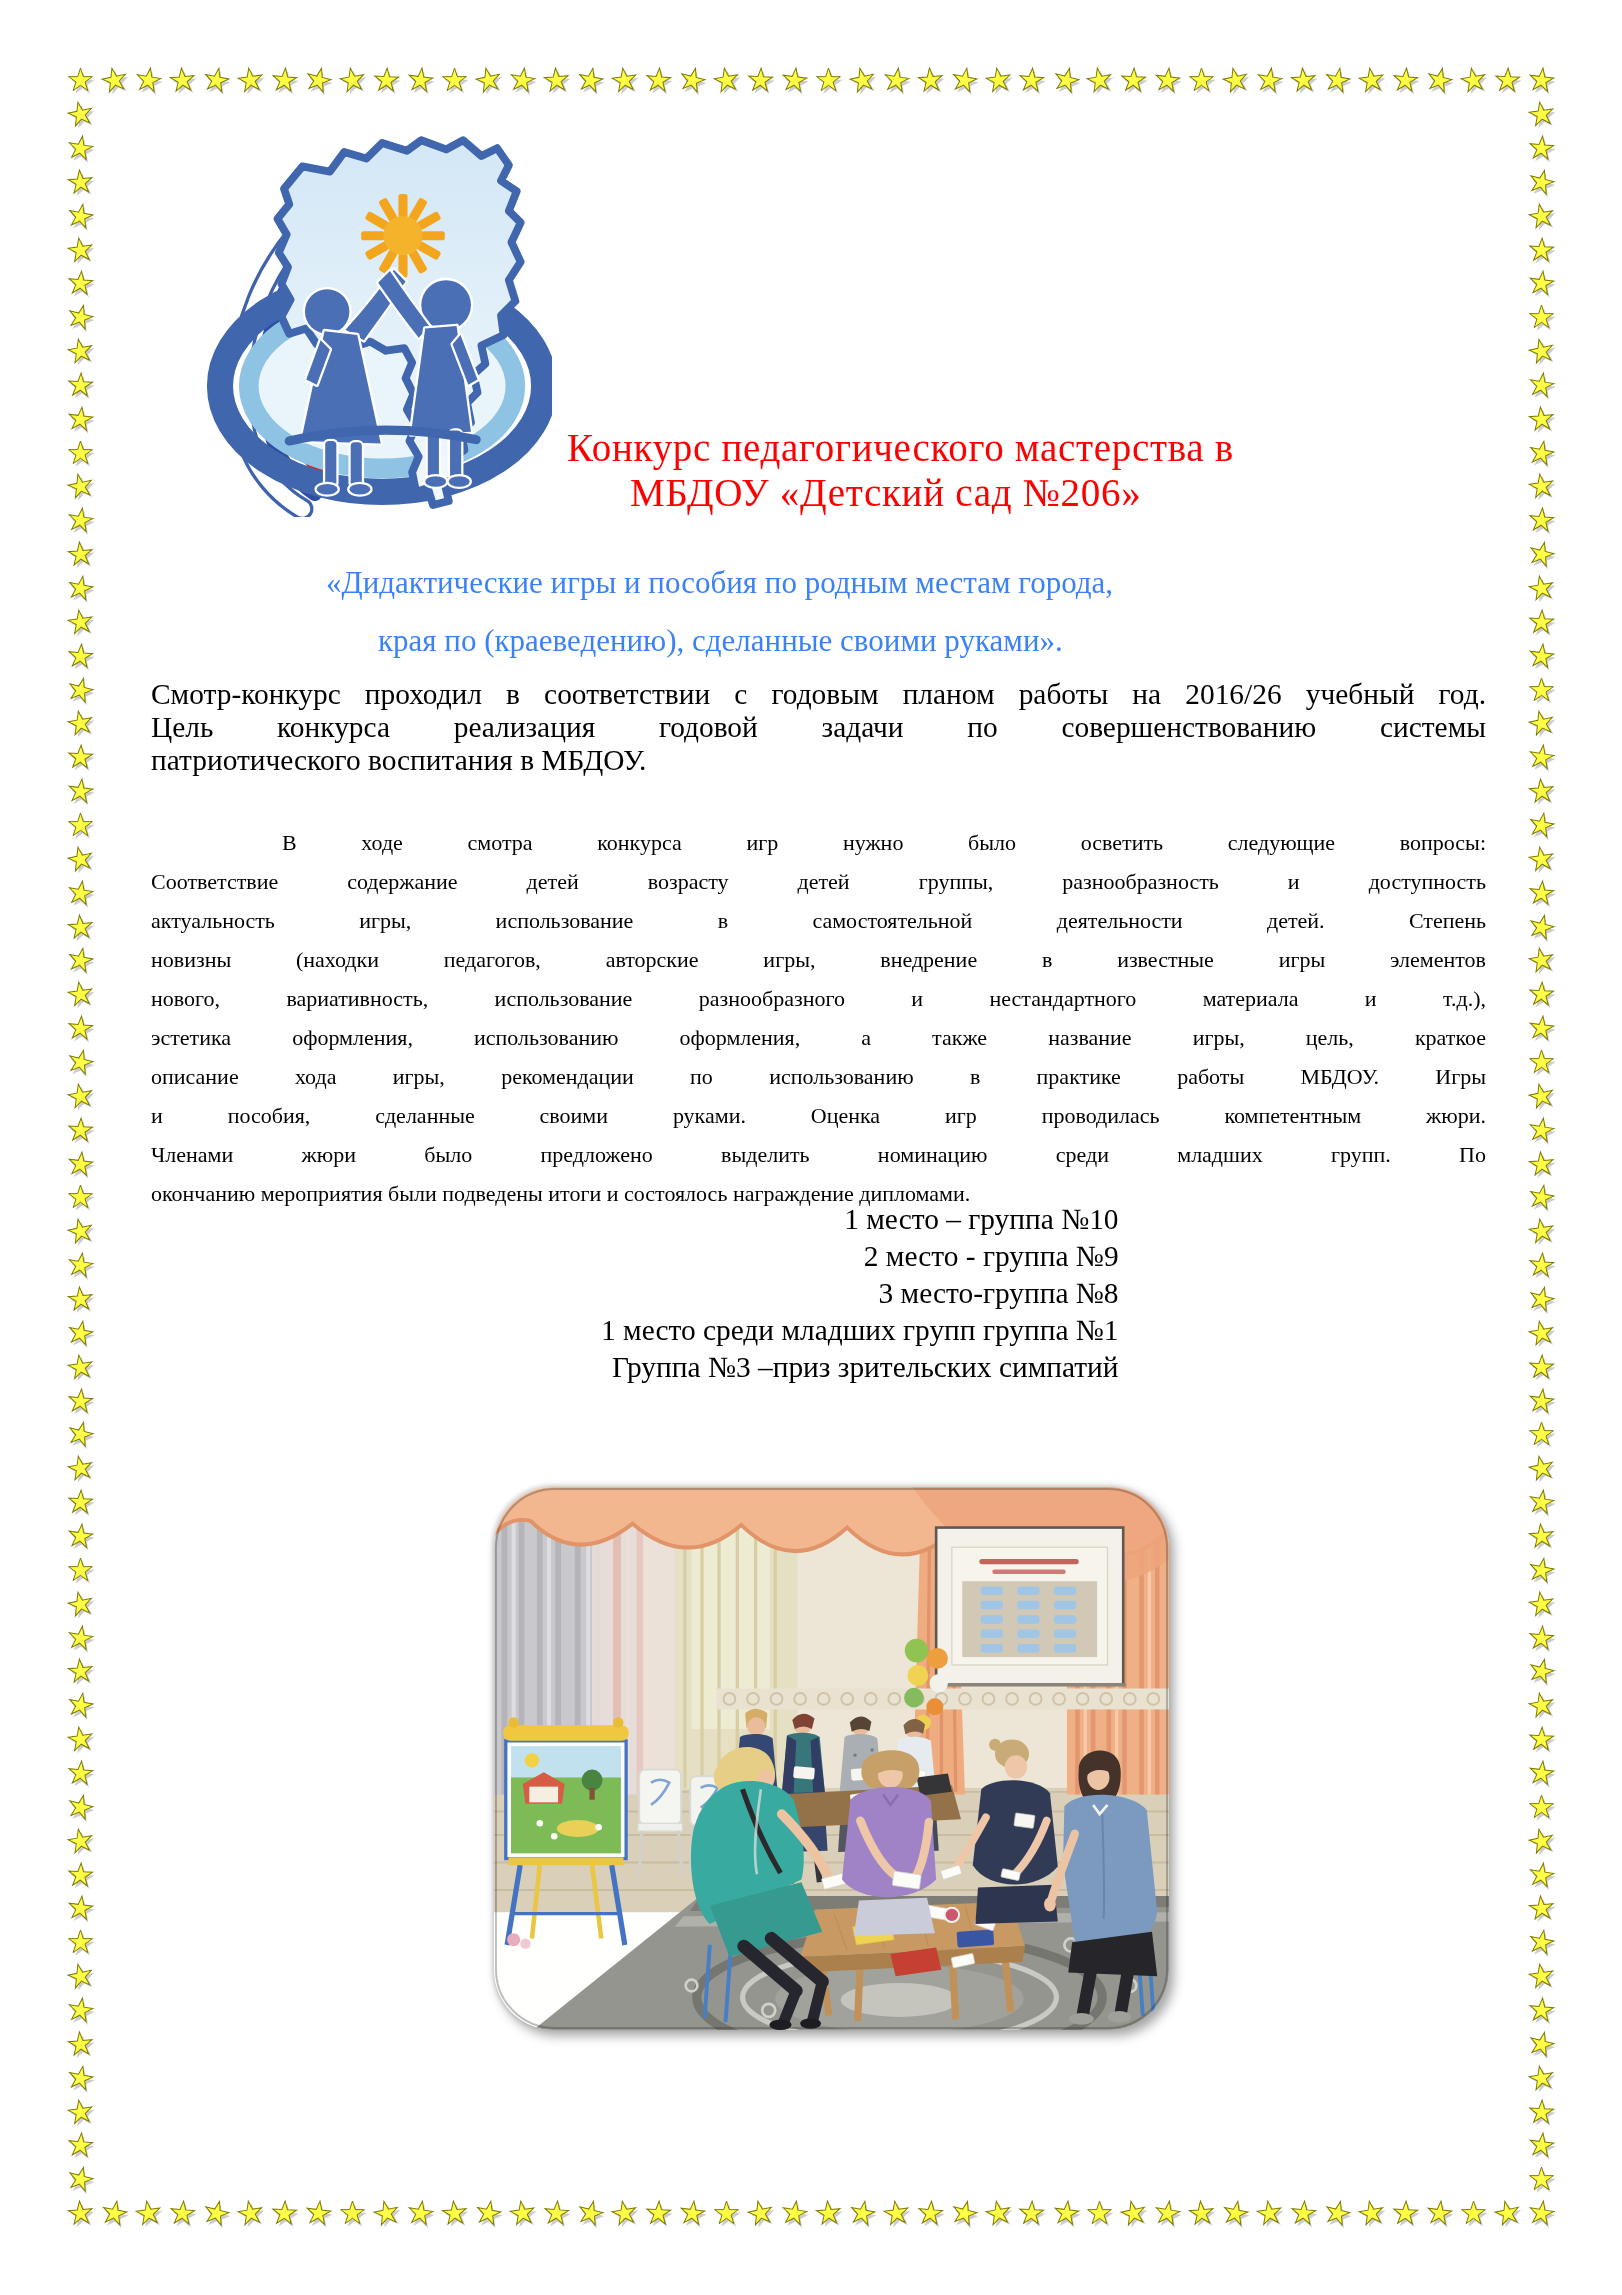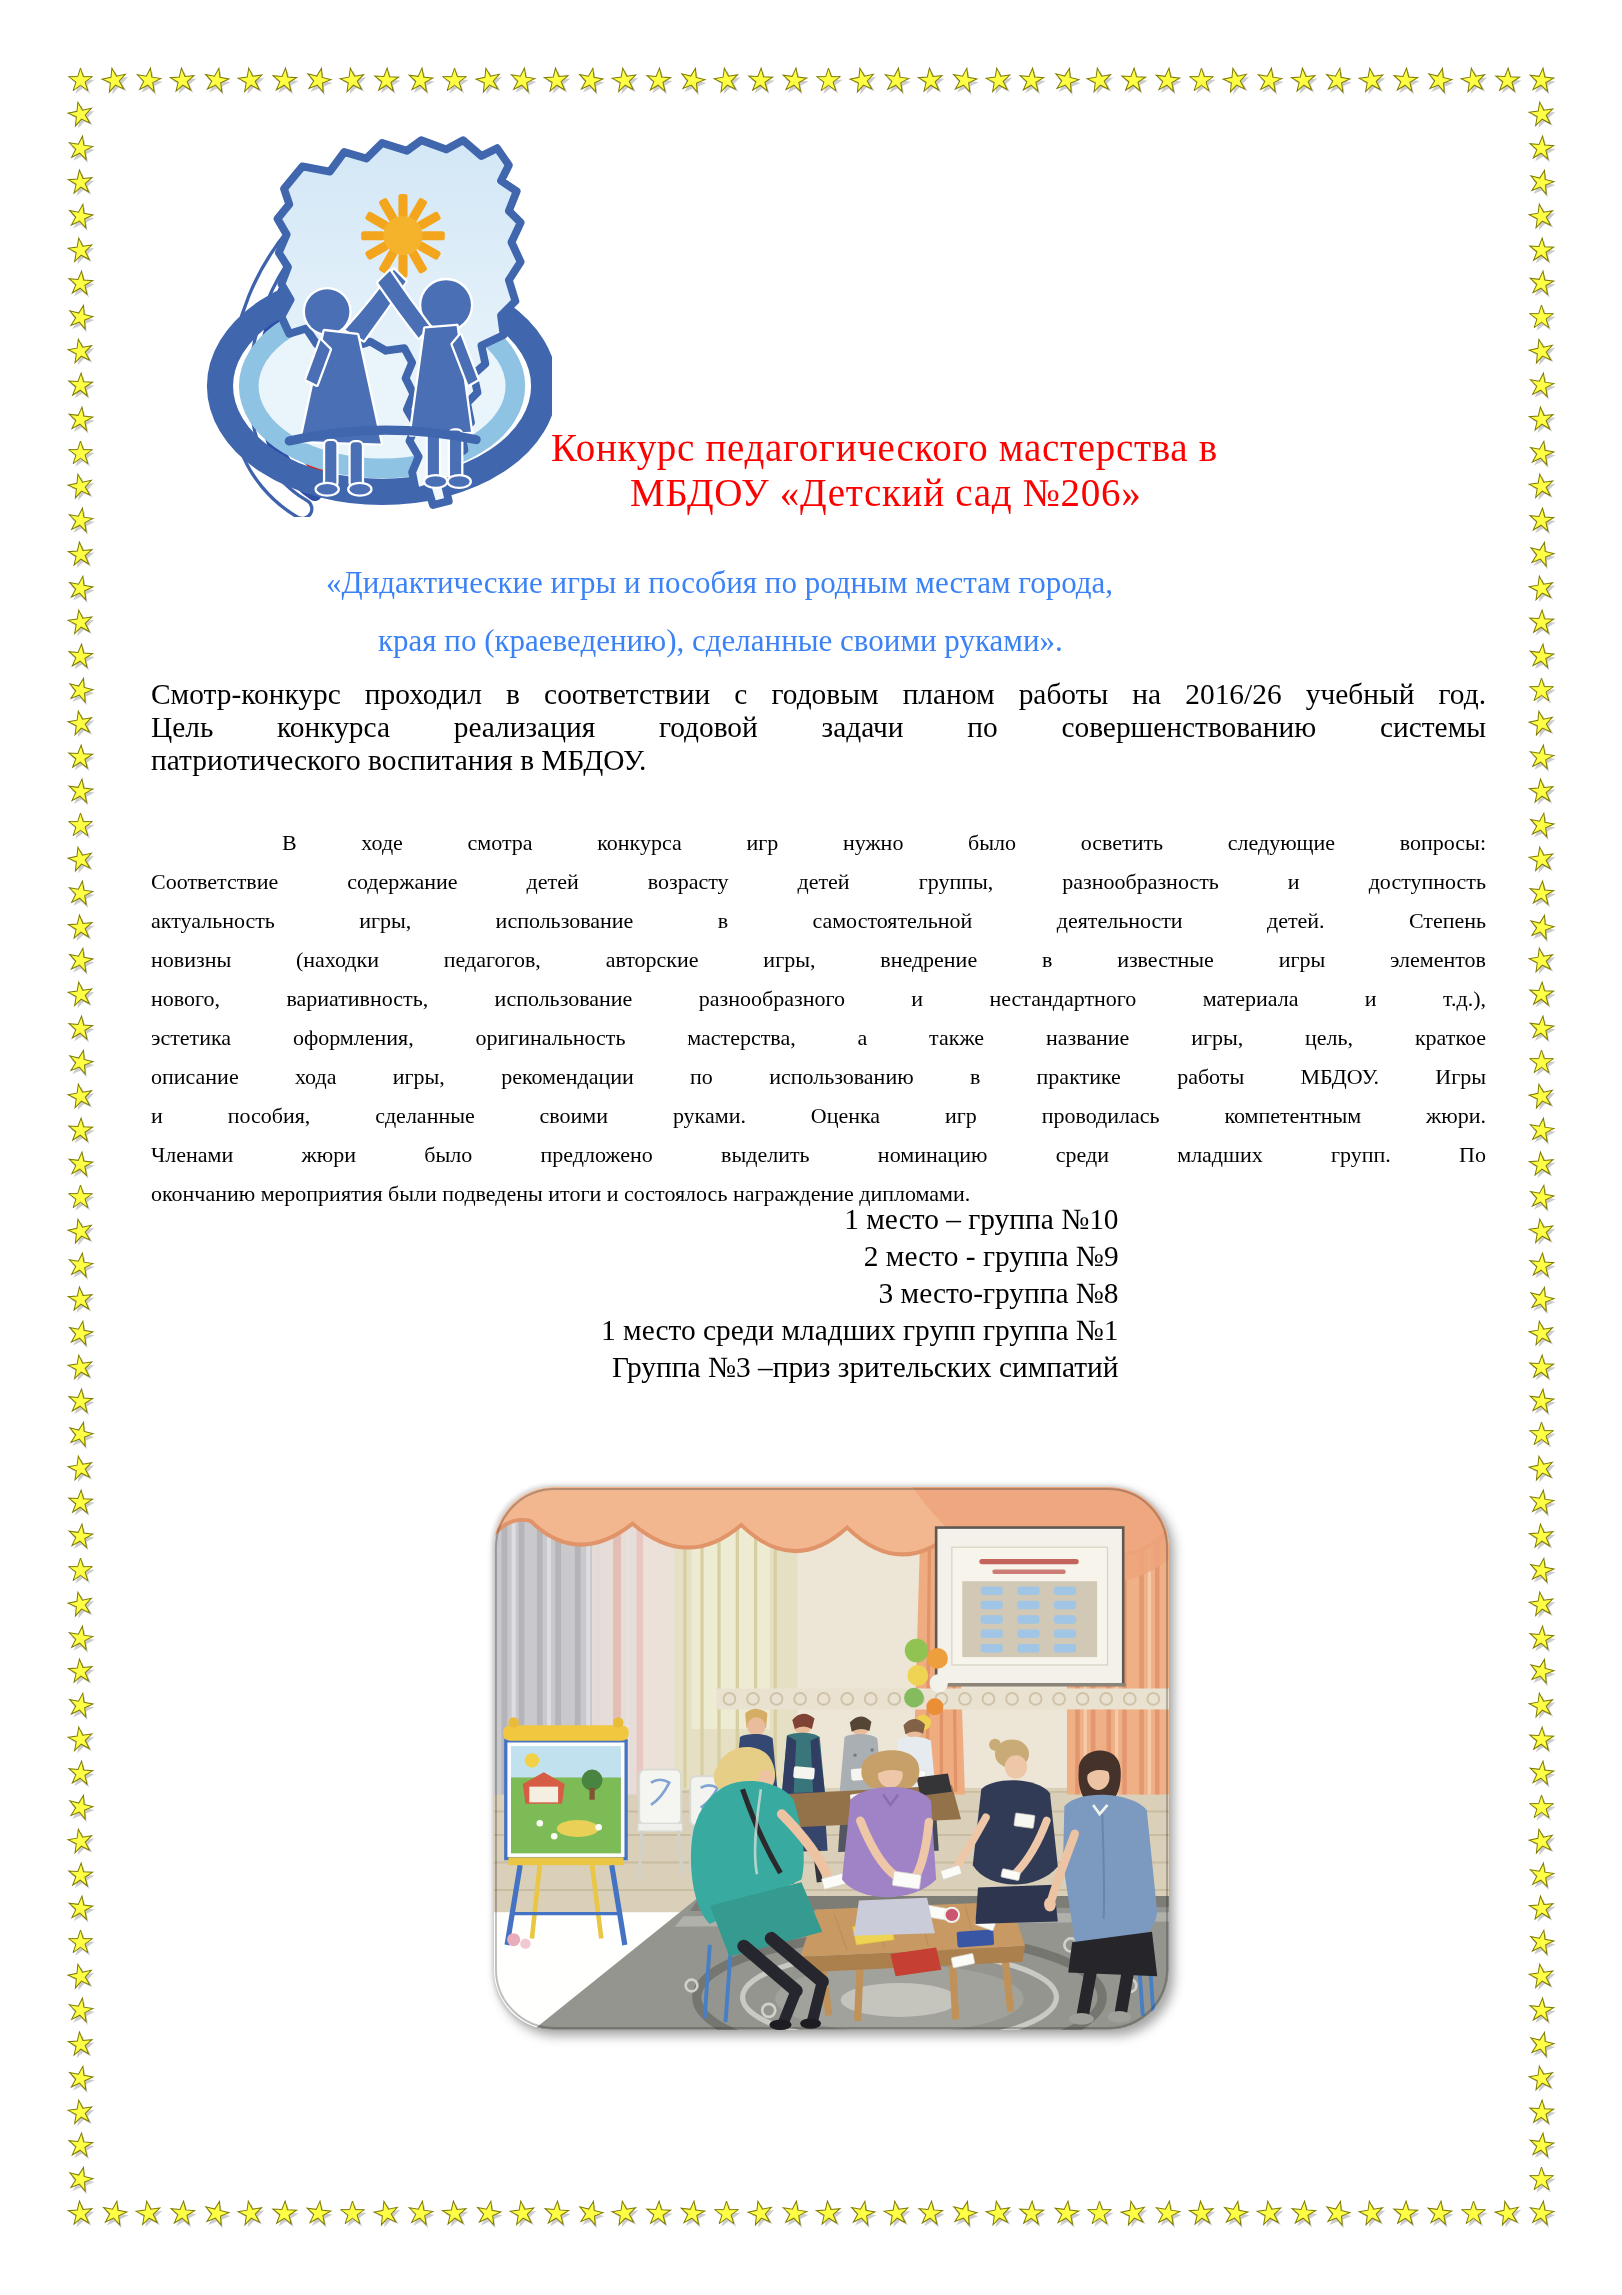--- a/index.html
+++ b/index.html
@@ -953,39 +953,39 @@
           <rect x="370" y="500" width="17" height="72" rx="6"></rect>
           <rect x="404" y="498" width="17" height="74" rx="6"></rect>
           <ellipse cx="382" cy="576" rx="16" ry="8"></ellipse>
             <ellipse cx="418" cy="576" rx="16" ry="8"></ellipse>
         </g>
       </g>
       <path d="M158,514 Q300,482 444,512" fill="none" stroke="#4066ae" stroke-width="14" stroke-linecap="round"></path>
     </svg>
   </div>
 
-  <div class="abs title-line" style="left:551px;top:428px">Конкурс педагогического мастерства в</div>
+  <div class="abs title-line" style="left:567px;top:428px">Конкурс педагогического мастерства в</div>
   <div class="abs title-line" style="left:630px;top:473px">МБДОУ «Детский сад №206»</div>
 
   <div class="abs sub-line" style="left:326px;top:567px">«Дидактические игры и пособия по родным местам города,</div>
   <div class="abs sub-line" style="left:378px;top:625px">края по (краеведению), сделанные своими руками».</div>
 
   <div class="para" id="para1">
     <div class="jline">Смотр-конкурс проходил в соответствии с годовым планом работы на 2016/26 учебный год.</div>
     <div class="jline">Цель конкурса реализация годовой задачи по совершенствованию системы</div>
     <div class="jline last">патриотического воспитания в МБДОУ.</div>
   </div>
 
   <div class="para" id="para2">
     <div class="jline first">В ходе смотра конкурса игр нужно было осветить следующие вопросы:</div>
     <div class="jline">Соответствие содержание детей возрасту детей группы, разнообразность и доступность</div>
     <div class="jline">актуальность игры, использование в самостоятельной деятельности детей. Степень</div>
     <div class="jline">новизны (находки педагогов, авторские игры, внедрение в известные игры элементов</div>
     <div class="jline">нового, вариативность, использование разнообразного и нестандартного материала и т.д.),</div>
-    <div class="jline">эстетика оформления, оригинальность мастерства, а также название игры, цель, краткое</div>
+    <div class="jline">эстетика оформления, использованию оформления, а также название игры, цель, краткое</div>
     <div class="jline">описание хода игры, рекомендации по использованию в практике работы МБДОУ.  Игры</div>
     <div class="jline">и пособия, сделанные своими руками. Оценка игр проводилась компетентным жюри.</div>
     <div class="jline">Членами жюри было предложено выделить номинацию среди младших групп.  По</div>
     <div class="jline last">окончанию мероприятия были подведены итоги и состоялось награждение дипломами.</div>
   </div>
 
   <div class="results">
     <div>1 место – группа №10</div>
     <div>2 место -  группа №9</div>
     <div>3 место-группа №8</div>

